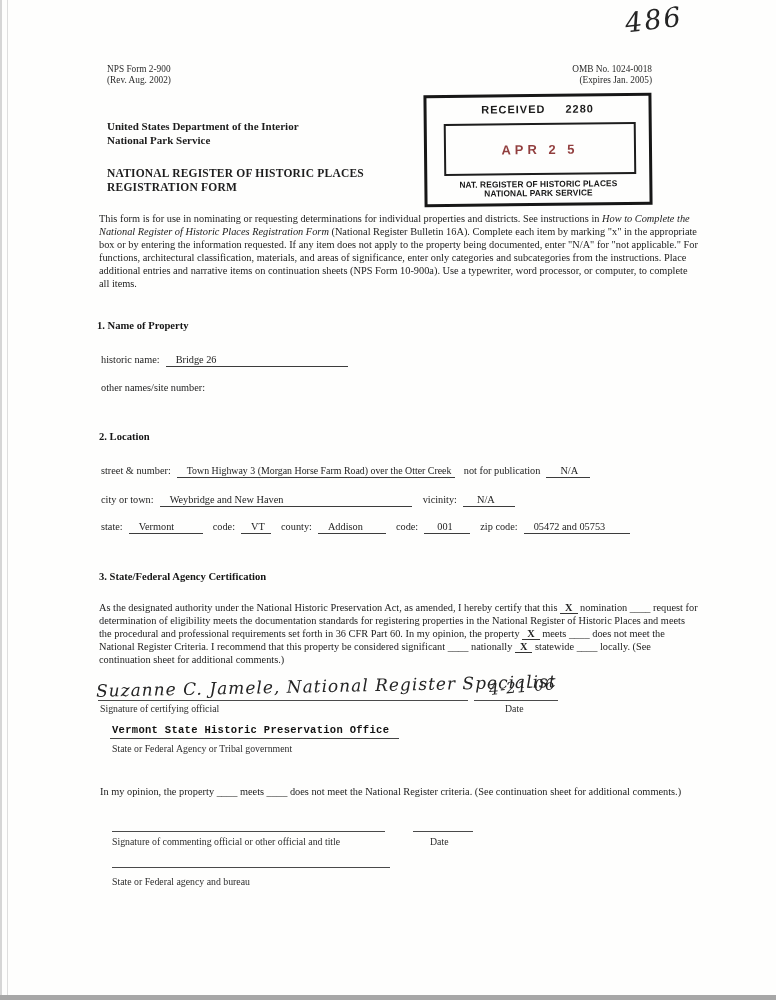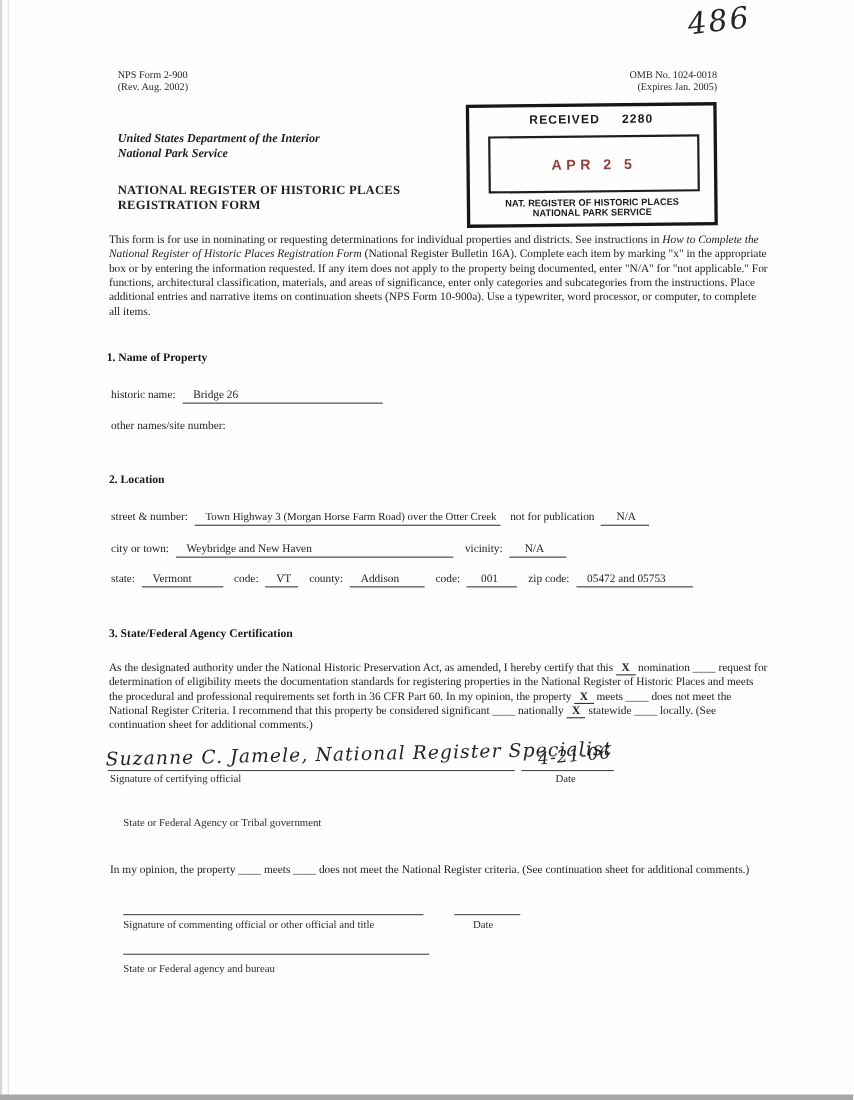--- a/index.html
+++ b/index.html
@@ -72,21 +72,21 @@
     </div>
     <div class="stamp-inner">
       <span class="stamp-date">APR 2 5</span>
     </div>
     <div class="stamp-bottom">
       <div>NAT. REGISTER OF HISTORIC PLACES</div>
       <div>NATIONAL PARK SERVICE</div>
     </div>
   </div>
 
-  <div class="abs dept" style="left:107px;top:120px;font-style:italic;">
+  <div class="abs dept" style="left:107px;top:120px;">
     <div>United States Department of the Interior</div>
     <div>National Park Service</div>
   </div>
 
   <div class="abs title" style="left:107px;top:166px;">
     <div>NATIONAL REGISTER OF HISTORIC PLACES</div>
     <div>REGISTRATION FORM</div>
   </div>
 
   <div class="abs para" style="left:99px;top:213px;width:599px;">
@@ -147,20 +147,21 @@
 
   <div class="abs hand sig" style="left:96px;top:676px;">Suzanne C. Jamele, National Register Specialist</div>
   <div class="abs hand sigdate" style="left:489px;top:678px;">4-21-06</div>
 
   <div class="abs sigline" style="left:98px;top:700px;width:370px;"></div>
   <div class="abs sigline" style="left:474px;top:700px;width:84px;"></div>
 
   <div class="abs sublbl" style="left:100px;top:703px;">Signature of certifying official</div>
   <div class="abs sublbl" style="left:505px;top:703px;">Date</div>
 
+  <div class="abs mono" style="left:110px;top:724px;">Vermont State Historic Preservation Office</div>
   <div class="abs sublbl" style="left:112px;top:743px;">State or Federal Agency or Tribal government</div>
 
   <div class="abs para" style="left:100px;top:786px;width:588px;">In my opinion, the property ____ meets ____ does not meet the National Register criteria. (See continuation sheet for additional comments.)</div>
 
   <div class="abs sigline" style="left:112px;top:831px;width:273px;"></div>
   <div class="abs sigline" style="left:413px;top:831px;width:60px;"></div>
   <div class="abs sublbl" style="left:112px;top:836px;">Signature of commenting official or other official and title</div>
   <div class="abs sublbl" style="left:430px;top:836px;">Date</div>
 
   <div class="abs sigline" style="left:112px;top:867px;width:278px;"></div>

